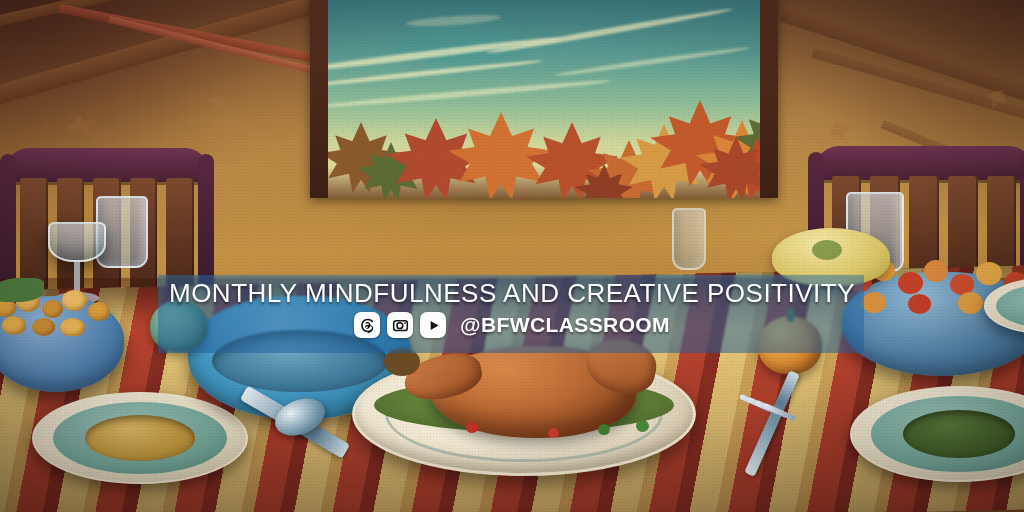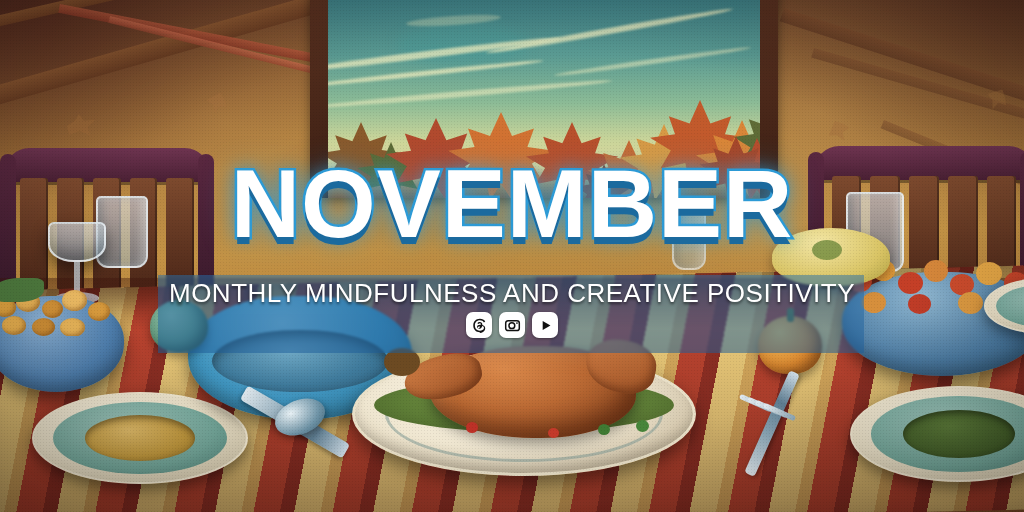--- a/index.html
+++ b/index.html
@@ -416,21 +416,20 @@
   <div class="tine" style="left:753px; top:386px; height:34px; transform:rotate(-66deg);"></div>
   <div class="tine" style="left:761px; top:389px; height:34px; transform:rotate(-66deg);"></div>
   <div class="tine" style="left:769px; top:392px; height:34px; transform:rotate(-66deg);"></div>
   <div class="tine" style="left:777px; top:395px; height:34px; transform:rotate(-66deg);"></div>
 
   <div class="vignette"></div>
   <div class="grain"></div>
 
   <div class="subbar"></div>
 
-  <div class="title">NOVEMBER</div>
 
   <div class="subtitle">MONTHLY MINDFULNESS AND CREATIVE POSITIVITY</div>
 
   <div class="social">
 
     <div class="sicon">
       <svg width="17" height="17" viewBox="0 0 24 24" aria-hidden="true">
         <path d="M12.5 21.5C6.9 21.5 3.2 17.6 3.2 12S6.9 2.5 12.5 2.5c3.6 0 6.2 1.4 7.6 4l-1.9 1.1c-1-1.9-2.9-2.9-5.7-2.9-4.3 0-7 3-7 7.3s2.7 7.3 7 7.3c2.9 0 4.9-1.1 5.6-3 .4-1.1.2-2.1-.6-2.8-.5-.4-1.1-.7-1.8-.8-.3 1.8-1.1 3-2.4 3.6-1.5.7-3.2.4-4.1-.7-1-1.2-.7-3 .6-3.9 1-.7 2.5-1 4.1-.8v-.4c0-1-.5-1.6-1.5-1.6-.8 0-1.4.3-1.8 1l-1.7-1c.8-1.3 2-1.9 3.6-1.9 2.2 0 3.5 1.3 3.5 3.5v.7c1.1.3 2 .8 2.7 1.5 1.4 1.4 1.7 3.4 1 5.3-1.1 2.8-3.8 4.5-7.2 4.5zm-.2-8.1c-1 0-1.8.2-2.3.6-.5.4-.6 1-.3 1.4.4.5 1.1.6 1.8.3.7-.4 1.1-1.1 1.3-2.3h-.5z" fill="#111111"></path>
       </svg>
     </div>
@@ -442,15 +441,16 @@
         <circle cx="18.3" cy="8.6" r="1.2" fill="#111111"></circle>
       </svg>
     </div>
 
     <div class="sicon">
       <svg width="17" height="17" viewBox="0 0 24 24" aria-hidden="true">
         <polygon points="8,5.5 19,12 8,18.5" fill="#111111"></polygon>
       </svg>
     </div>
 
+    <span class="handle-txt">@BFWCLASSROOM</span>
   </div>
 
 </div>
 
 </body></html>

